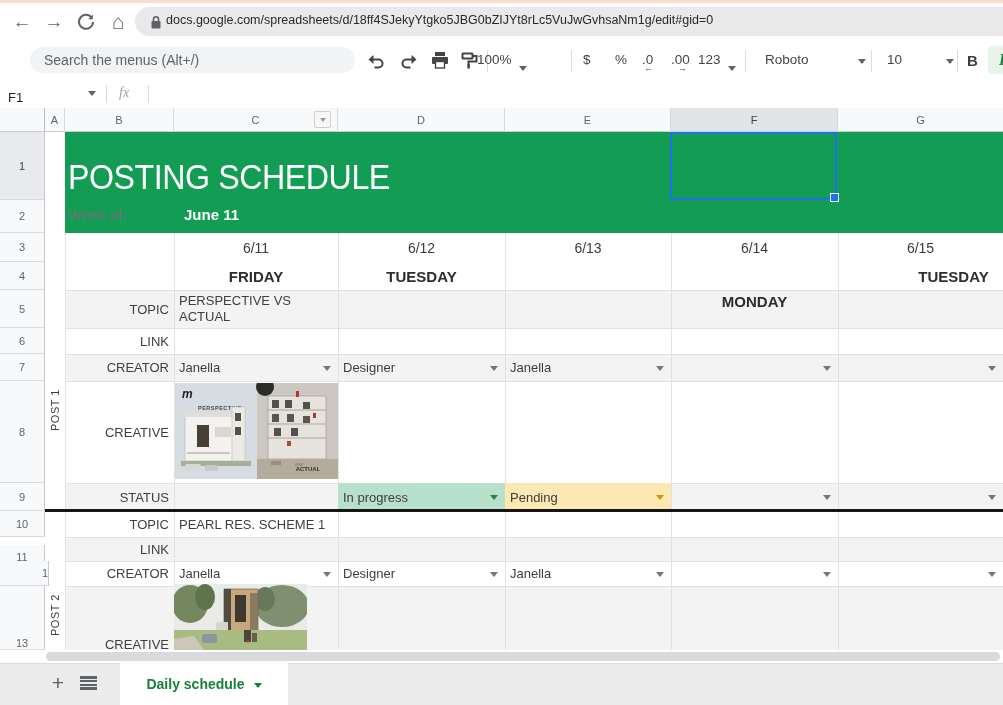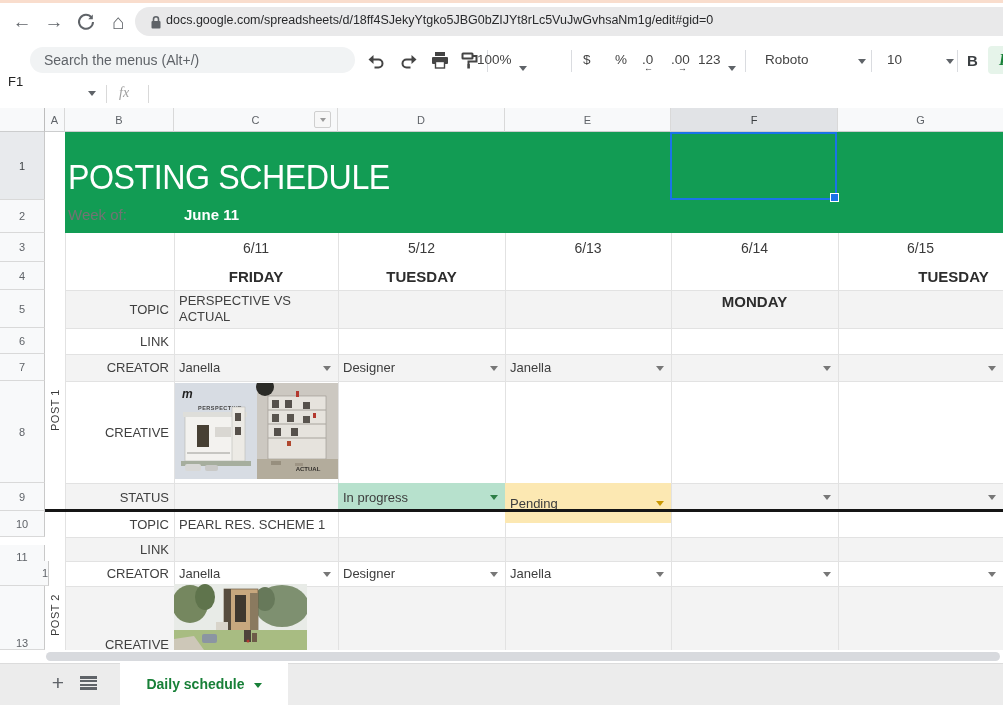--- a/index.html
+++ b/index.html
@@ -20,21 +20,21 @@
   .tdiv{top:50px;width:1px;height:22px;background:#dadce0;}
   .ttext{top:52px;font-size:13.5px;color:#444;white-space:nowrap;}
   .dd{display:inline-block;width:0;height:0;border:4px solid transparent;border-top:5px solid #5f6368;
     border-bottom:none;margin-left:7px;position:relative;top:7px;}
   .fmt{top:52px;font-size:13.5px;color:#444;font-weight:bold;}
   #italicbtn{left:988px;top:46px;width:28px;height:28px;background:#e6f4ea;border-radius:4px;
     display:flex;align-items:center;justify-content:center;color:#188038;font-size:16px;font-weight:bold;
     font-style:italic;font-family:"Liberation Serif",serif;}
   
   #fbar{left:0;top:80px;width:1003px;height:28px;background:#fff;border-bottom:1px solid #e0e0e0;}
-  #namebox{left:8px;top:74px;font-size:13px;color:#222;}
+  #namebox{left:8px;top:90px;font-size:13px;color:#222;}
   .fdiv{top:85px;width:1px;height:18px;background:#d9d9d9;}
   #fx{left:119px;top:85px;font-size:14px;font-style:italic;color:#9e9e9e;font-family:"Liberation Serif",serif;}
   
   .ch{top:108px;height:24px;background:#f8f9fa;border-right:1px solid #d9d9d9;border-bottom:1px solid #cccdce;
     box-sizing:border-box;display:flex;align-items:center;justify-content:center;font-size:11px;color:#5f6368;}
   .ch.sel{background:#e1e3e6;color:#3c4043;}
   #cfilter{left:314px;top:111px;width:17px;height:17px;background:#f7f7f7;border:1px solid #cfcfcf;
     border-radius:2px;box-sizing:border-box;display:flex;align-items:center;justify-content:center;}
   #corner{left:0;top:108px;width:45px;height:24px;background:#f8f9fa;border-right:1px solid #bdbdbd;
     border-bottom:1px solid #cccdce;box-sizing:border-box;}
@@ -203,21 +203,21 @@
   <div class="abs hline" style="top:537px;"></div>
   <div class="abs hline" style="top:561px;"></div>
   <div class="abs hline" style="top:586px;"></div>
 
   <div class="abs" id="greenblock"></div>
   <div class="abs" id="title">POSTING SCHEDULE</div>
   <div class="abs" id="weeklabel">Week of:</div>
   <div class="abs" id="weekvalue">June 11</div>
 
   <div class="abs datecell" style="left:174px;width:164px;">6/11</div>
-  <div class="abs datecell" style="left:338px;width:167px;">5/12</div>
+  <div class="abs datecell" style="left:338px;width:167px;">6/12</div>
   <div class="abs datecell" style="left:505px;width:166px;">6/13</div>
   <div class="abs datecell" style="left:671px;width:167px;">6/14</div>
   <div class="abs datecell" style="left:838px;width:165px;">6/15</div>
   <div class="abs daycell" style="left:174px;width:164px;">FRIDAY</div>
   <div class="abs daycell" style="left:338px;width:167px;">TUESDAY</div>
   <div class="abs daycell" style="left:671px;width:167px;margin-top:25px;">MONDAY</div>
   <div class="abs daycell" style="left:838px;width:187px;padding-left:22px;">TUESDAY</div>
 
   <div class="abs rlabel" style="top:290px;height:38px;">TOPIC</div>
   <div class="abs rlabel" style="top:328px;height:26px;">LINK</div>
@@ -283,21 +283,21 @@
       <rect x="96" y="78" width="10" height="4" fill="#978f7e"></rect>
       <rect x="120" y="80" width="8" height="3" fill="#9d9484"></rect>
       <text x="133" y="88" font-size="6" font-weight="bold" fill="#33302c" text-anchor="middle">ACTUAL</text>
     </svg>
   </div>
 
   <div class="dcell" style="left:338px;top:483px;width:167px;height:28px;background:#b7e1cd;">
       <span>In progress</span>
       <i class="tri" style="border-top-color:#2d7d46;"></i>
     </div>
-  <div class="dcell" style="left:505px;top:483px;width:166px;height:40px;background:#fce8b2;">
+  <div class="dcell" style="left:505px;top:483px;width:166px;height:28px;background:#fce8b2;">
       <span>Pending</span>
       <i class="tri" style="border-top-color:#c99700;"></i>
     </div>
   <div class="dcell" style="left:671px;top:483px;width:167px;height:28px;">
       <i class="tri"></i>
     </div>
   <div class="dcell" style="left:838px;top:483px;width:165px;height:28px;">
       <i class="tri"></i>
     </div>
 

